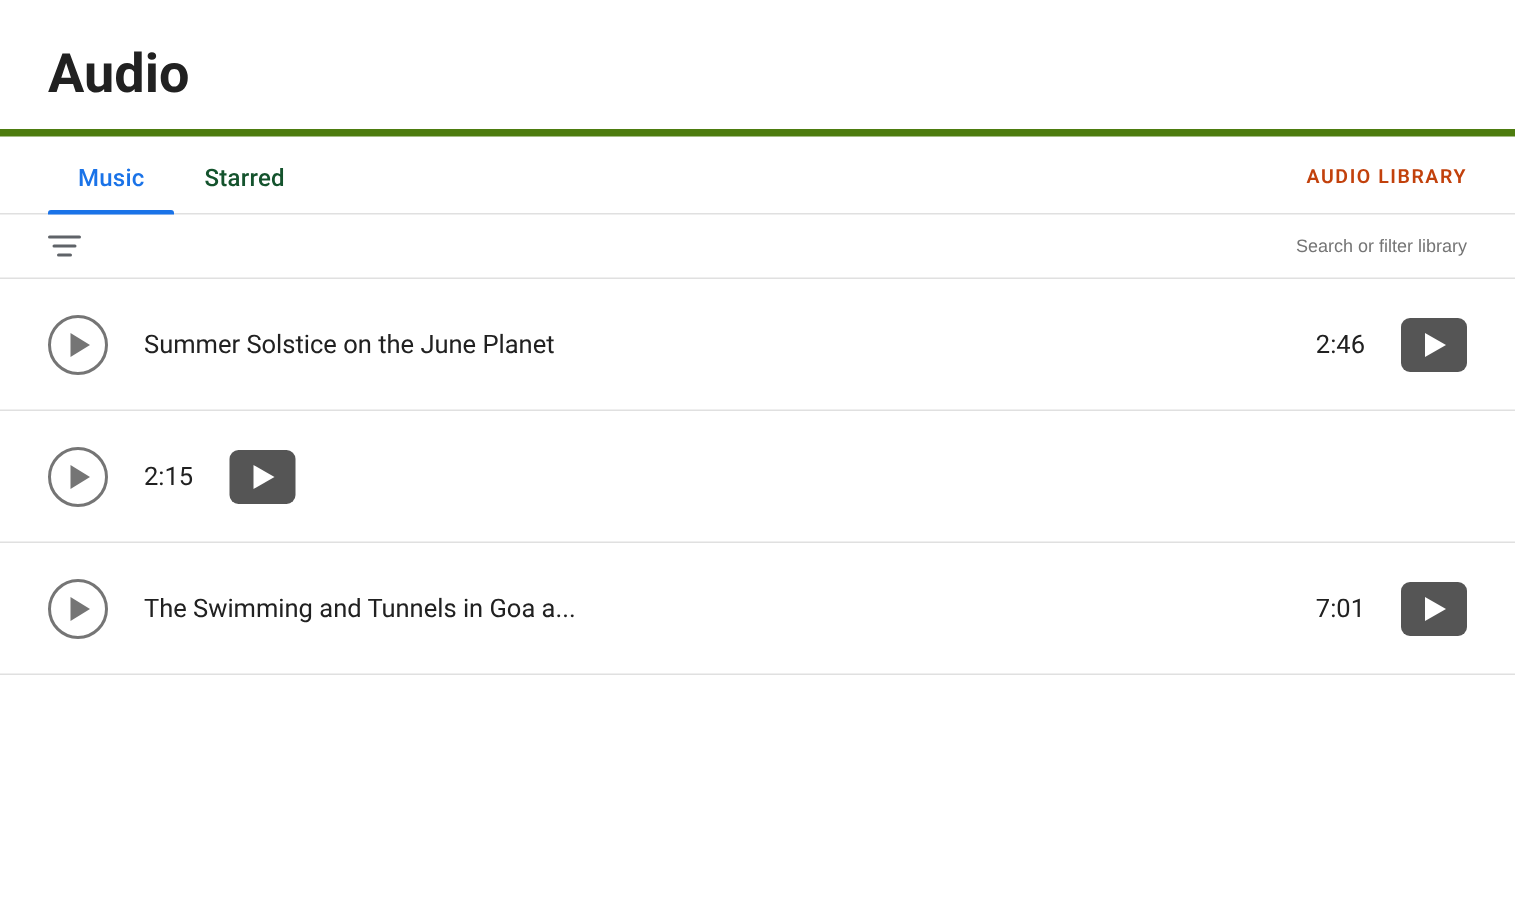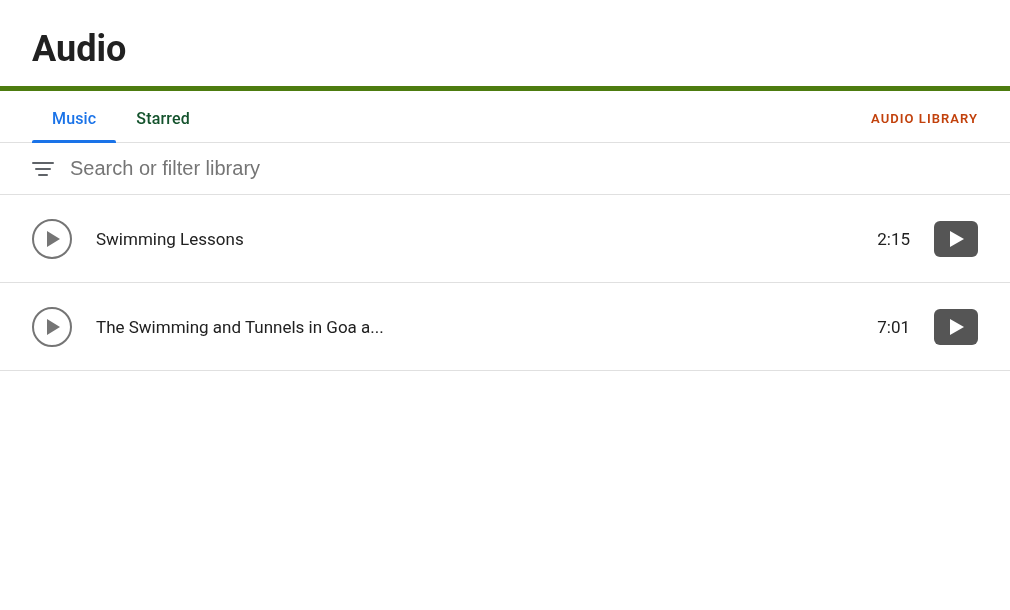--- a/index.html
+++ b/index.html
@@ -105,24 +105,25 @@
       border-radius: 1px;
     }
 
     .filter-icon span:nth-child(1) { width: 22px; }
     .filter-icon span:nth-child(2) { width: 16px; margin-left: 3px; }
     .filter-icon span:nth-child(3) { width: 10px; margin-left: 6px; }
 
     .search-input {
       border: none;
       outline: none;
-      font-size: 20px;
+      font-size: 12px;
       color: #ec4899;
       background: transparent;
       width: 100%;
+      text-align: right;
     }
 
     .track-list {
       position: relative;
       overflow-y: auto;
       height: calc(610px - 115px - 54px - 52px);
     }
 
     .track-row {
       display: flex;
@@ -223,26 +224,35 @@
       <span></span>
       <span></span>
       <span></span>
     </div>
   </div>
   <input class="search-input" type="text" placeholder="Search or filter library" style="">
 </div>
 
 <div class="track-list">
 
-
   <div class="track-row">
     <div class="play-btn">
       <div class="play-triangle"></div>
     </div>
-    <div class="track-title">Swimming Lessons</div>
+    <div class="track-title">Summer Solstice on the June Planet</div>
+    <div class="track-duration">2:46</div>
+    <div class="yt-btn">
+      <div class="yt-play-icon"></div>
+    </div>
+  </div>
+
+  <div class="track-row">
+    <div class="play-btn">
+      <div class="play-triangle"></div>
+    </div>
     <div class="track-duration">2:15</div>
     <div class="yt-btn">
       <div class="yt-play-icon"></div>
     </div>
   </div>
 
   <div class="track-row">
     <div class="play-btn">
       <div class="play-triangle"></div>
     </div>

